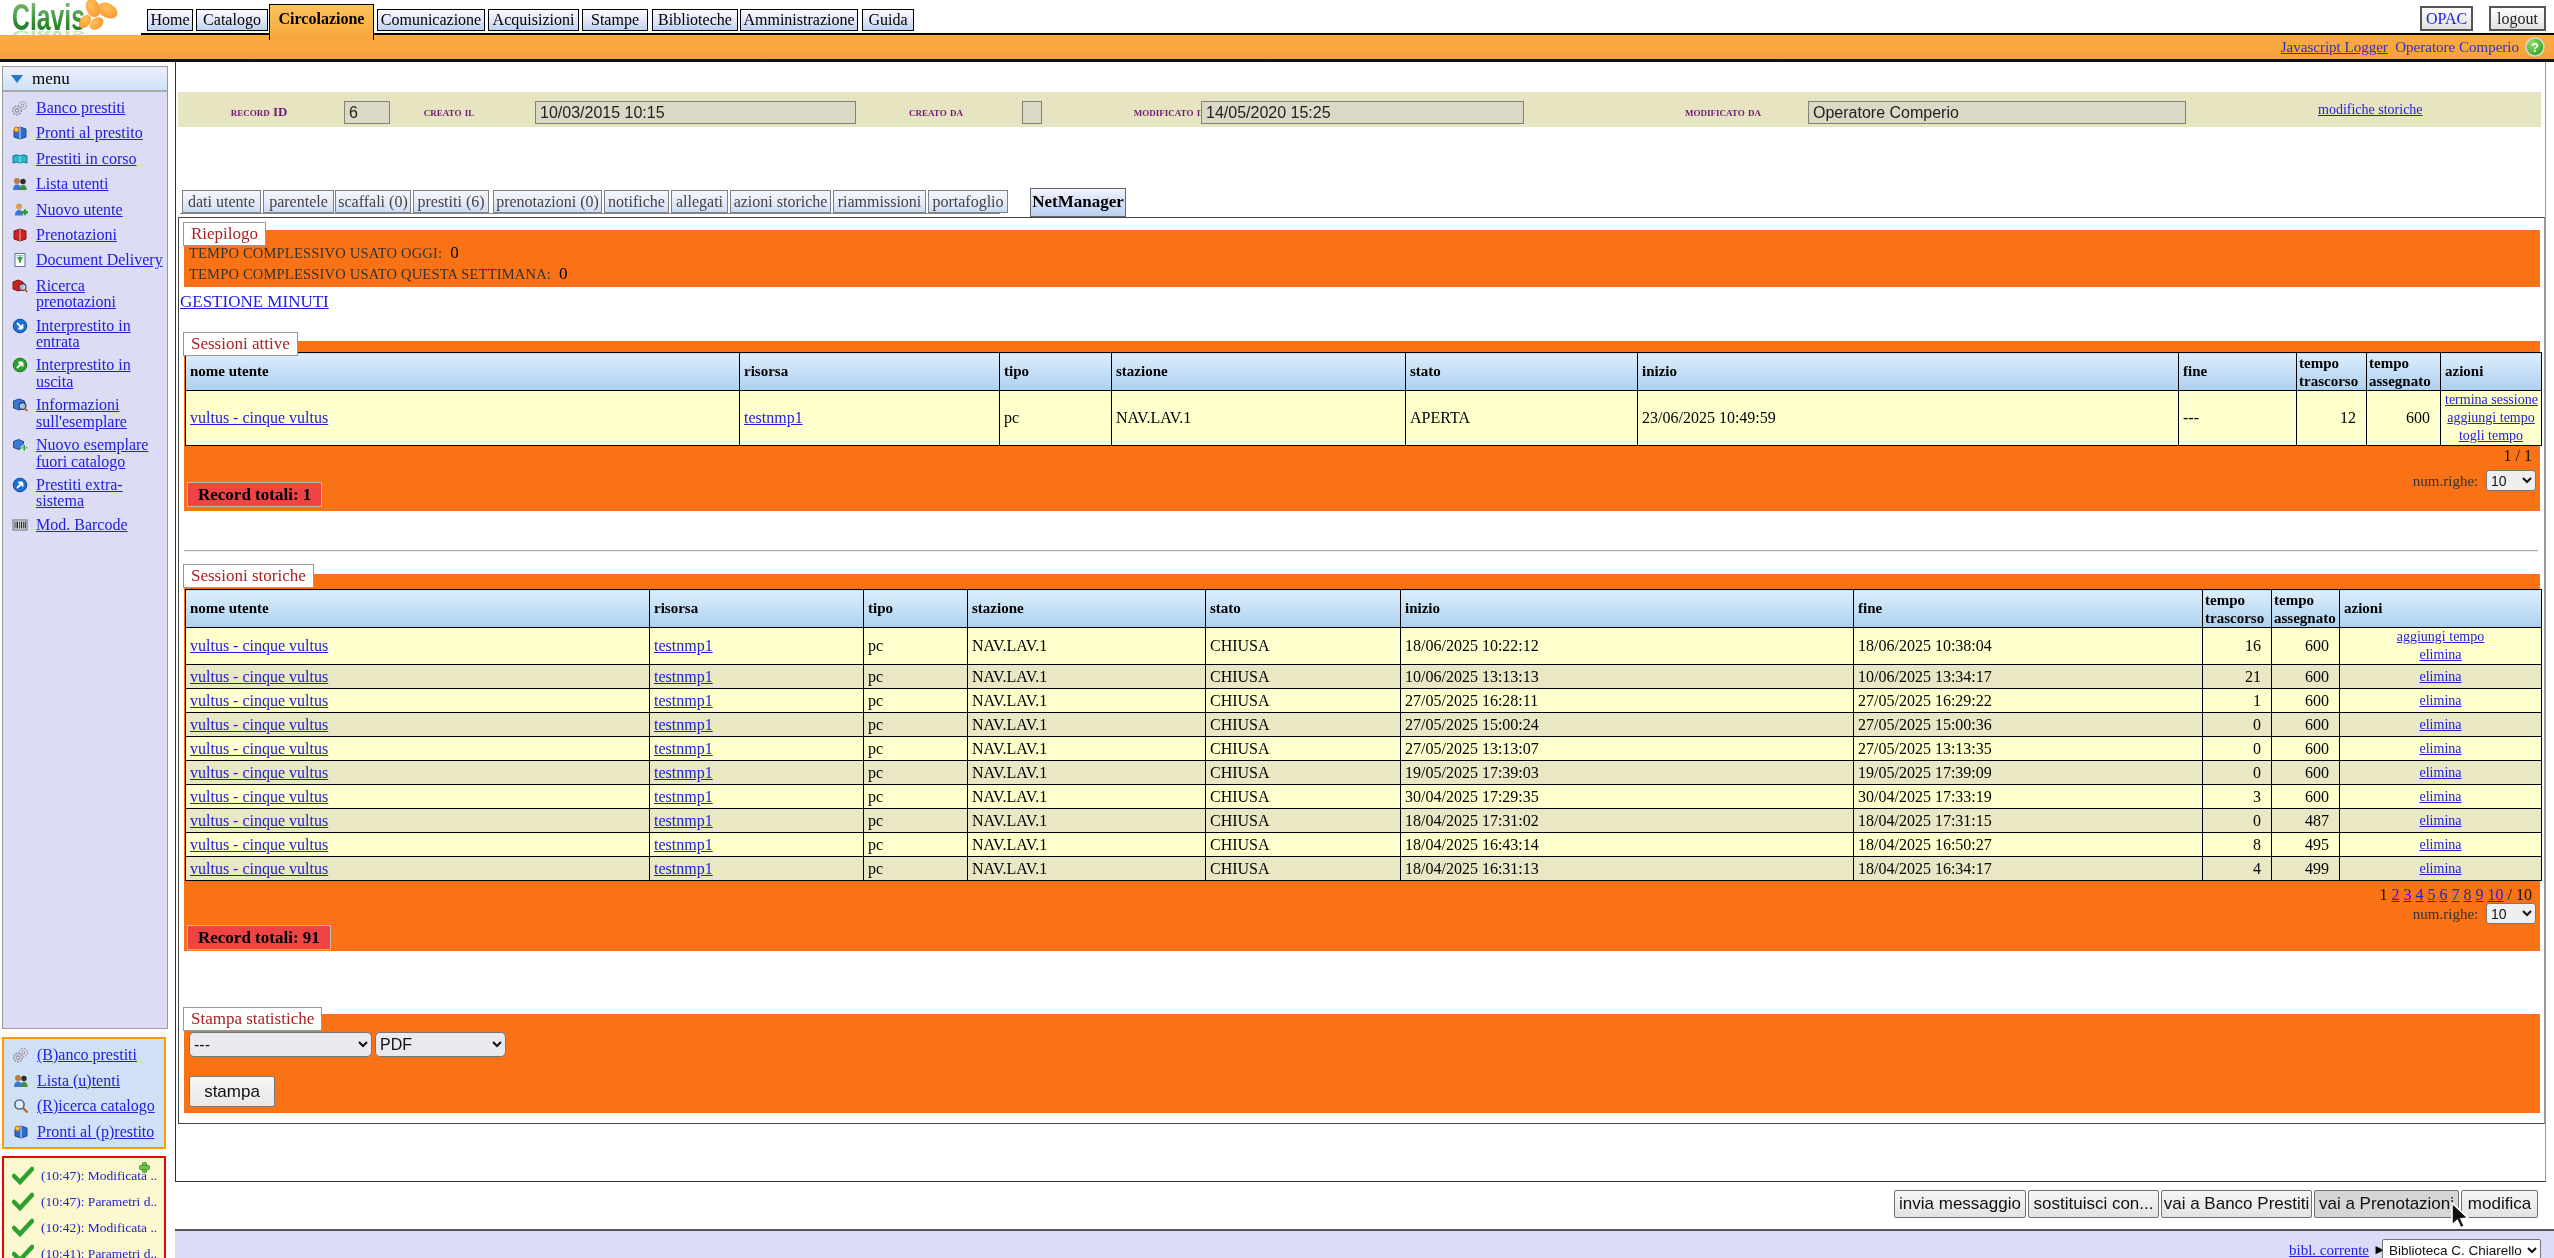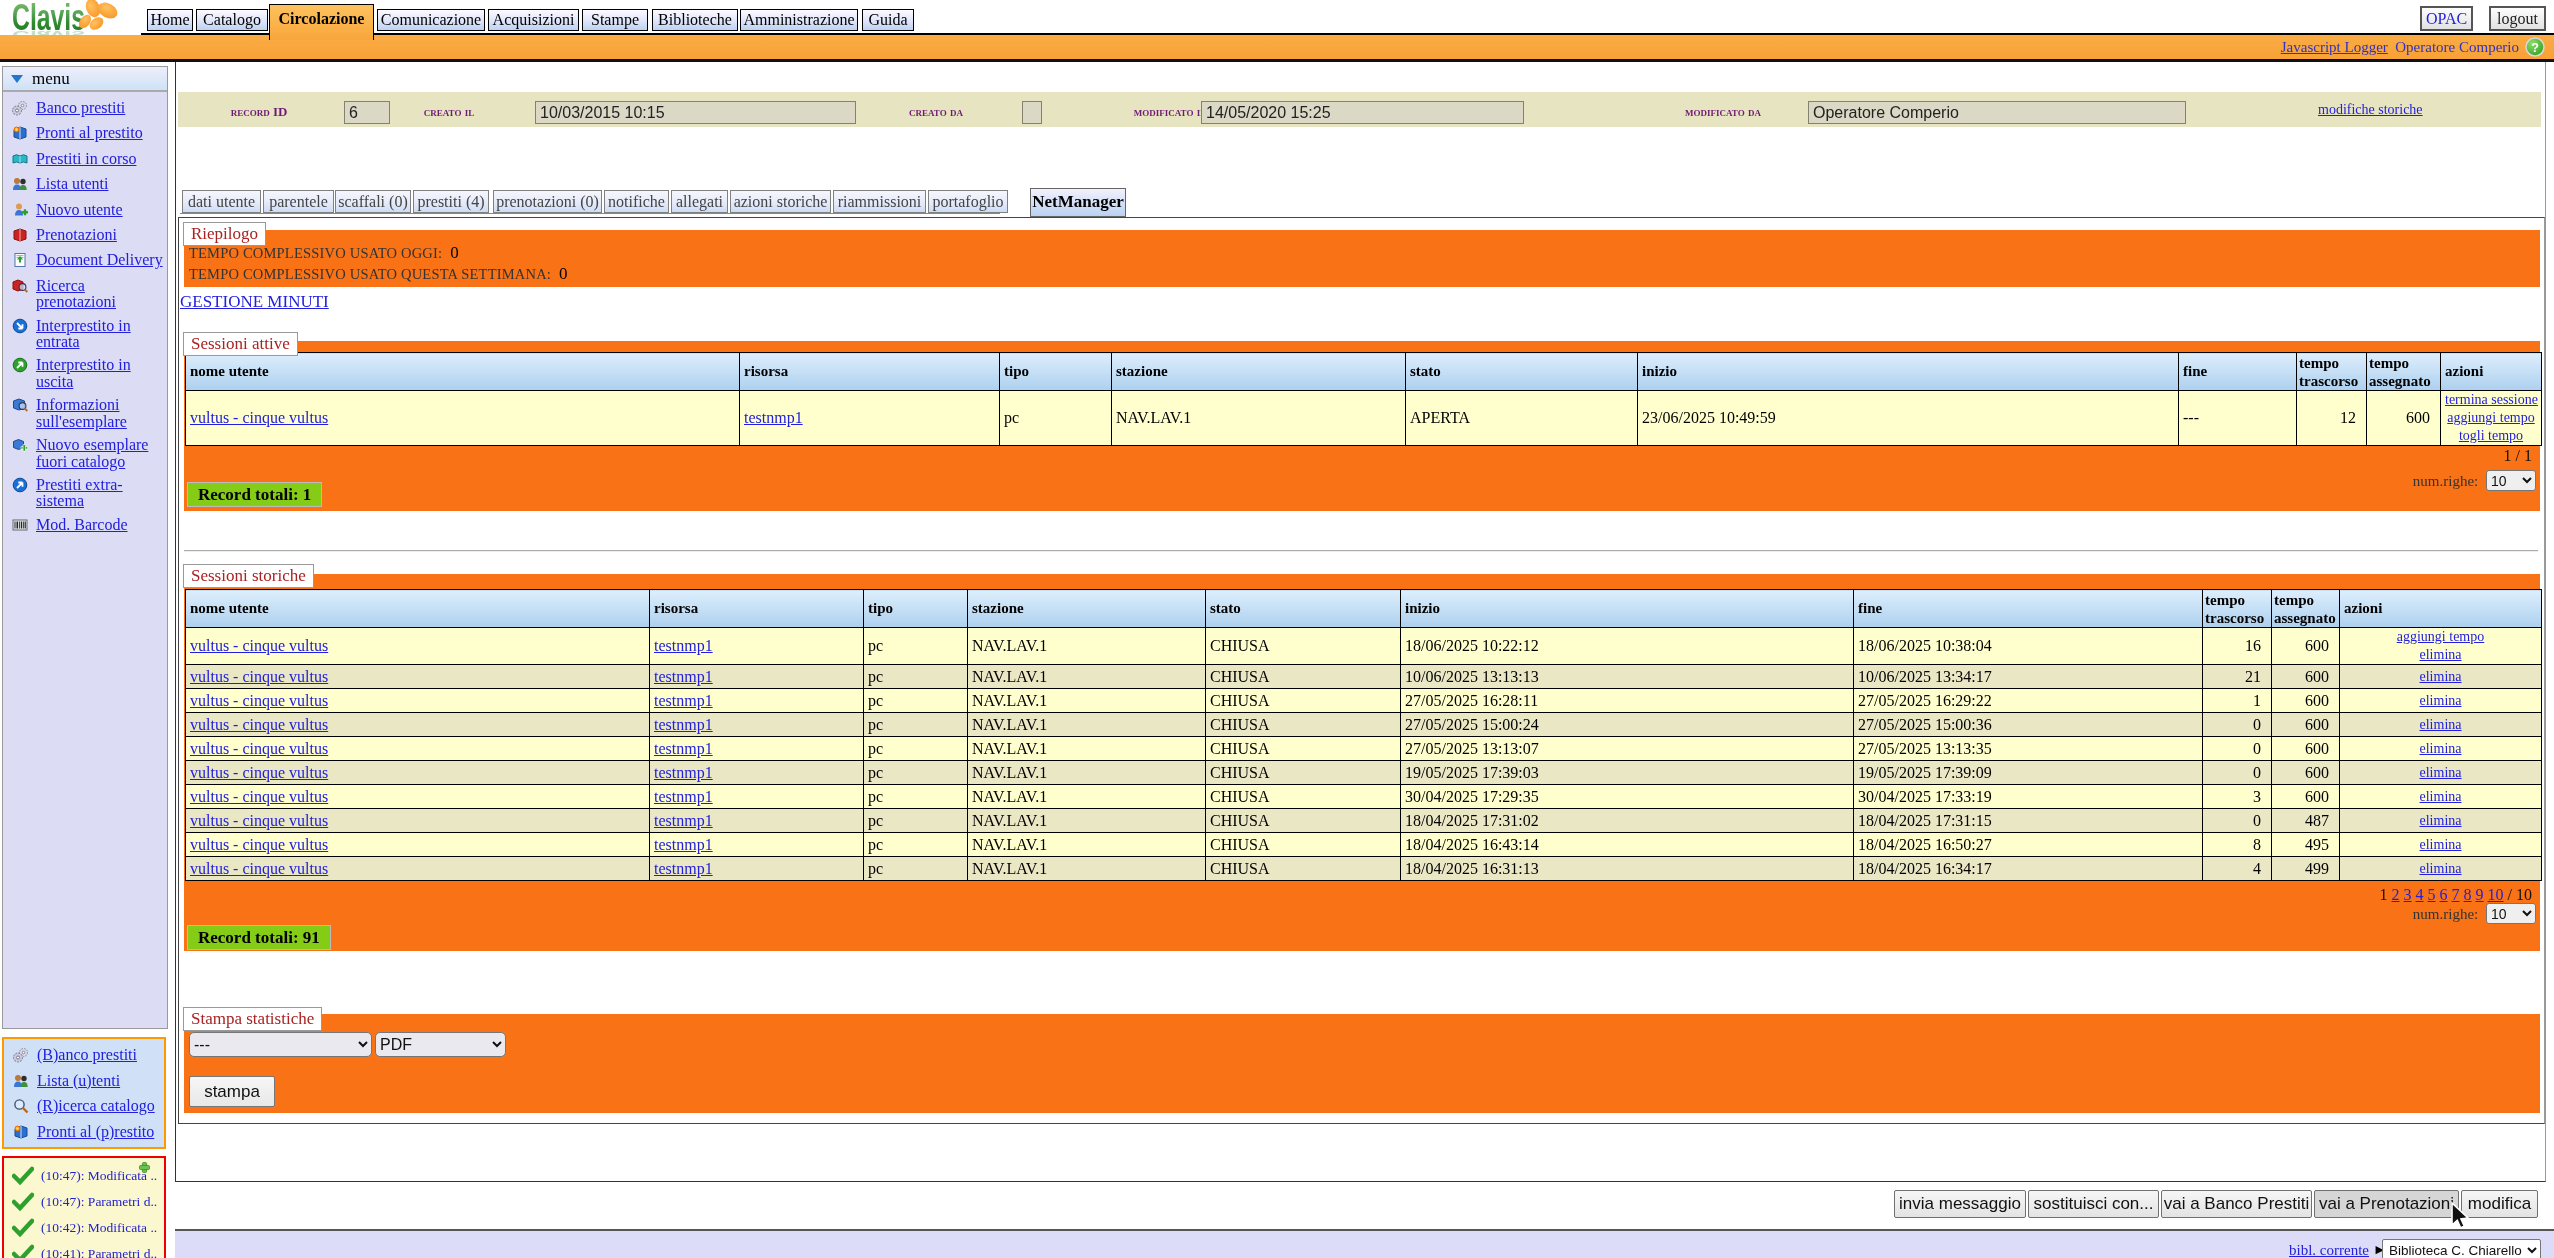--- a/index.html
+++ b/index.html
@@ -130,21 +130,21 @@
 .stable td.act { text-align:center; font-size:14px; }
 .stable td.act a { display:block; line-height:18px; }
 .pgline { position:absolute; right:12px; font-size:16px; color:#111; }
 .numrow { position:absolute; right:8px; font-size:15px; color:#333; }
 .numrow select { margin-left:4px; font-size:14px; height:19px; width:48px; }
 select,button {
   font-family:"Liberation Sans",sans-serif; font-size:16px; color:#111;
   background:#efefef; border:1px solid #767676; border-radius:3px;
 }
 .rectot {
-  position:absolute; left:8px; background:#84cc16; border:1px solid #bbb; font-weight:bold;
+  position:absolute; left:8px; background:#ef4444; border:1px solid #bbb; font-weight:bold;
   font-size:17px; height:23px; line-height:23px; padding:0 10px; z-index:2;
 }
 .hr { position:absolute; left:5px; width:2354px; border-top:1px solid #aaa; border-bottom:1px solid #eee; }
 #botbuttons { position:absolute; top:1190px; left:0; width:2546px; height:30px; }
 #botbuttons button {
   position:absolute; height:26px; font-size:17px; padding:0;
   background:linear-gradient(#f6f6f6,#e3e3e3); border:1px solid #707070; border-radius:2px;
 }
 #footer {
   position:absolute; left:175px; top:1229px; width:2379px; height:28px; background:#dcdcf8;
@@ -364,21 +364,21 @@
     <input class="rinput" style="left: 1023px; width: 315px;" value="14/05/2020 15:25">
     <span class="rlabel" style="left:1465px;width:160px;">modificato da</span>
     <input class="rinput" style="left: 1630px; width: 370px;" value="Operatore Comperio">
     <a class="abs" href="#" style="left:2140px;top:10px;font-size:14px;">modifiche storiche</a>
   </div>
   <div id="tabline"></div>
   <div id="usertabs">
     <div class="utab" style="left:0px;width:77px;">dati utente</div>
     <div class="utab" style="left:81px;width:69px;">parentele</div>
     <div class="utab" style="left:153px;width:74px;">scaffali (0)</div>
-    <div class="utab" style="left:231px;width:74px;">prestiti (4)</div>
+    <div class="utab" style="left:231px;width:74px;">prestiti (6)</div>
     <div class="utab" style="left:311px;width:107px;">prenotazioni (0)</div>
     <div class="utab" style="left:422px;width:63px;">notifiche</div>
     <div class="utab" style="left:489px;width:55px;">allegati</div>
     <div class="utab" style="left:548px;width:99px;">azioni storiche</div>
     <div class="utab" style="left:651px;width:91px;">riammissioni</div>
     <div class="utab" style="left:746px;width:78px;">portafoglio</div>
     <div class="utab active" style="left:818px;width:94px;margin-left:30px;">NetManager</div>
   </div>
   <div id="tabpanel">
     <div class="legend" style="left:4px;top:4px;">Riepilogo</div>

